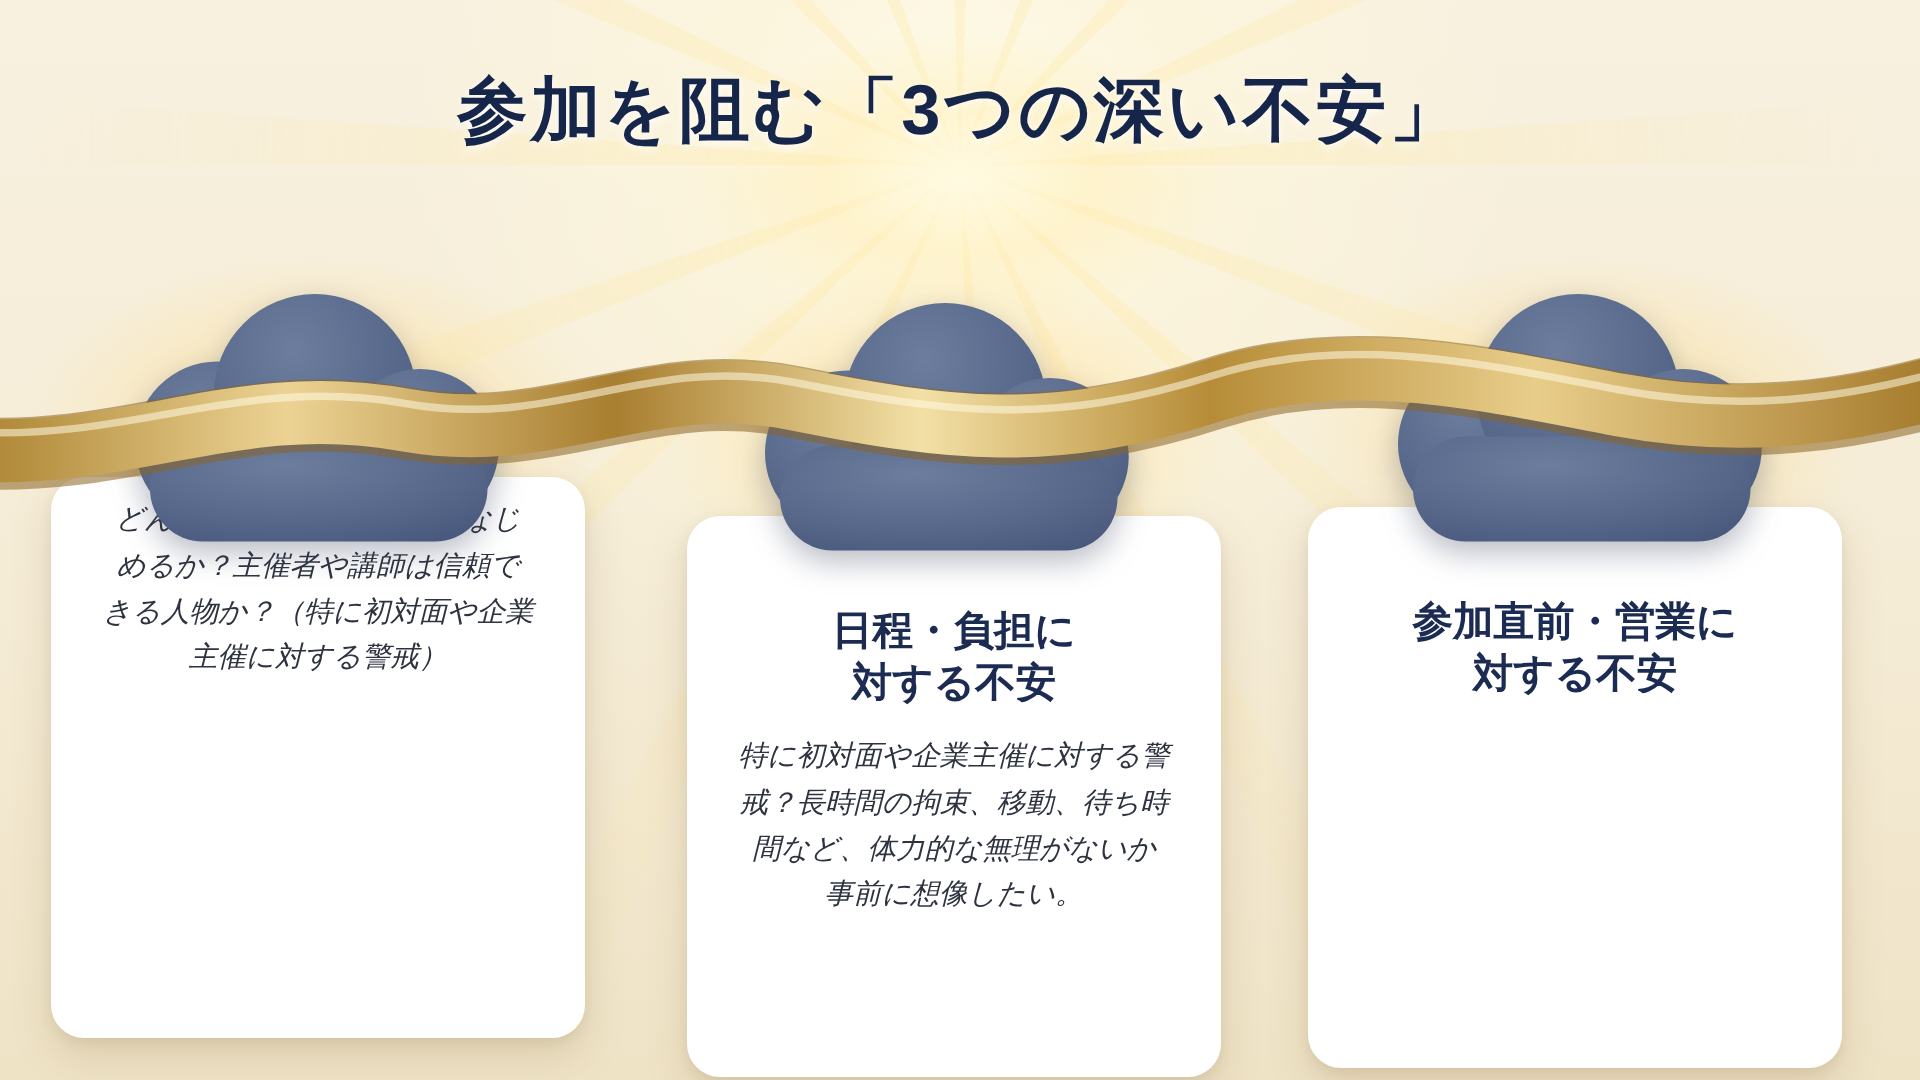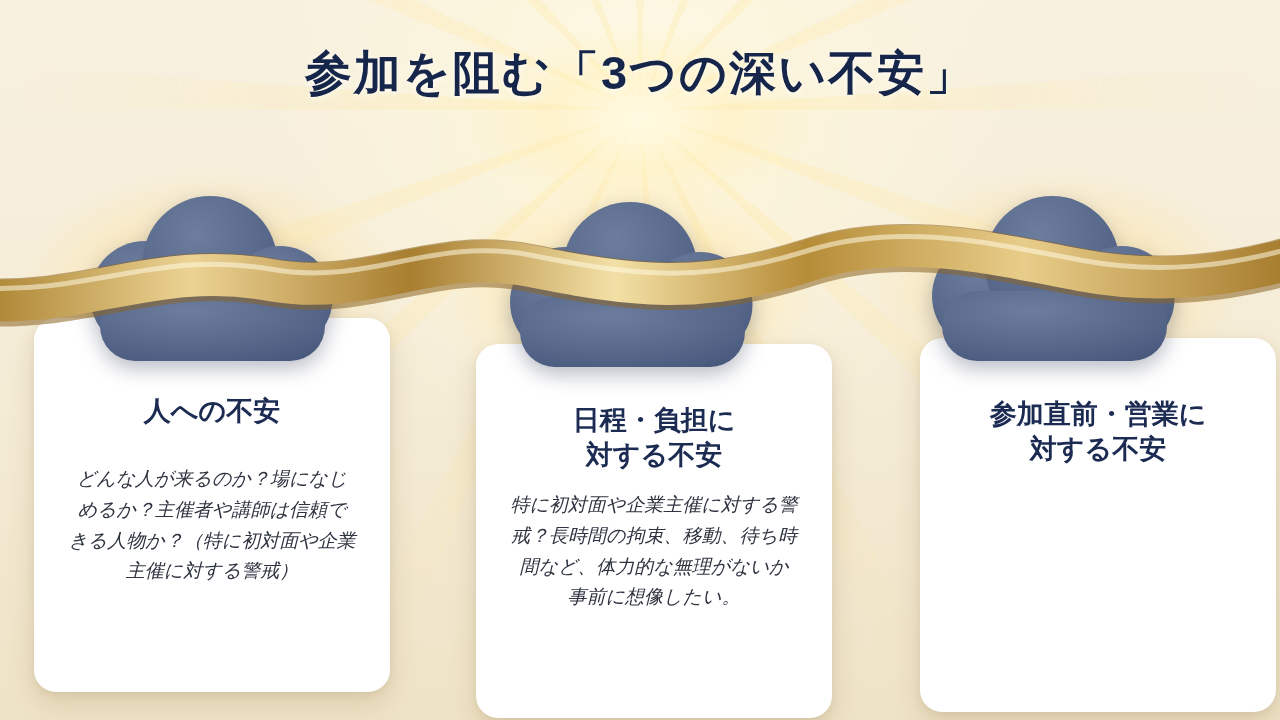--- a/index.html
+++ b/index.html
@@ -45,22 +45,22 @@
   }
   .card {
     position: absolute;
     width: 356px;
     height: 374px;
     background: #ffffff;
     border-radius: 22px;
     box-shadow: 0 12px 28px rgba(125,100,55,0.18), 0 3px 8px rgba(125,100,55,0.10);
   }
   .card-1 { left: 34px;  top: 318px; }
-  .card-2 { left: 476px; top: 344px; }
-  .card-3 { left: 920px; top: 338px; }
+  .card-2 { left: 458px; top: 344px; }
+  .card-3 { left: 872px; top: 338px; }
   .card-heading {
     margin: 56px 20px 0 20px;
     min-height: 76px;
     display: flex;
     align-items: center;
     justify-content: center;
     text-align: center;
     white-space: pre-line;
     font-size: 27px;
     line-height: 1.3;
@@ -106,21 +106,20 @@
   <div class="rays"></div>
   <div class="sun-glow"></div>
 
   <div class="page-title">参加を阻む「3つの深い不安」</div>
 
   <div class="cloud-glow glow-1"></div>
   <div class="cloud-glow glow-2"></div>
   <div class="cloud-glow glow-3"></div>
 
   <div class="card card-1">
-    <div class="card-heading">人への不安</div>
     <div class="card-body">どんな人が来るのか？場になじめるか？主催者や講師は信頼できる人物か？（特に初対面や企業主催に対する警戒）</div>
   </div>
   <div class="card card-2">
     <div class="card-heading">日程・負担に
 対する不安</div>
     <div class="card-body">特に初対面や企業主催に対する警戒？長時間の拘束、移動、待ち時間など、体力的な無理がないか事前に想像したい。</div>
   </div>
   <div class="card card-3">
     <div class="card-heading">参加直前・営業に
 対する不安</div>

